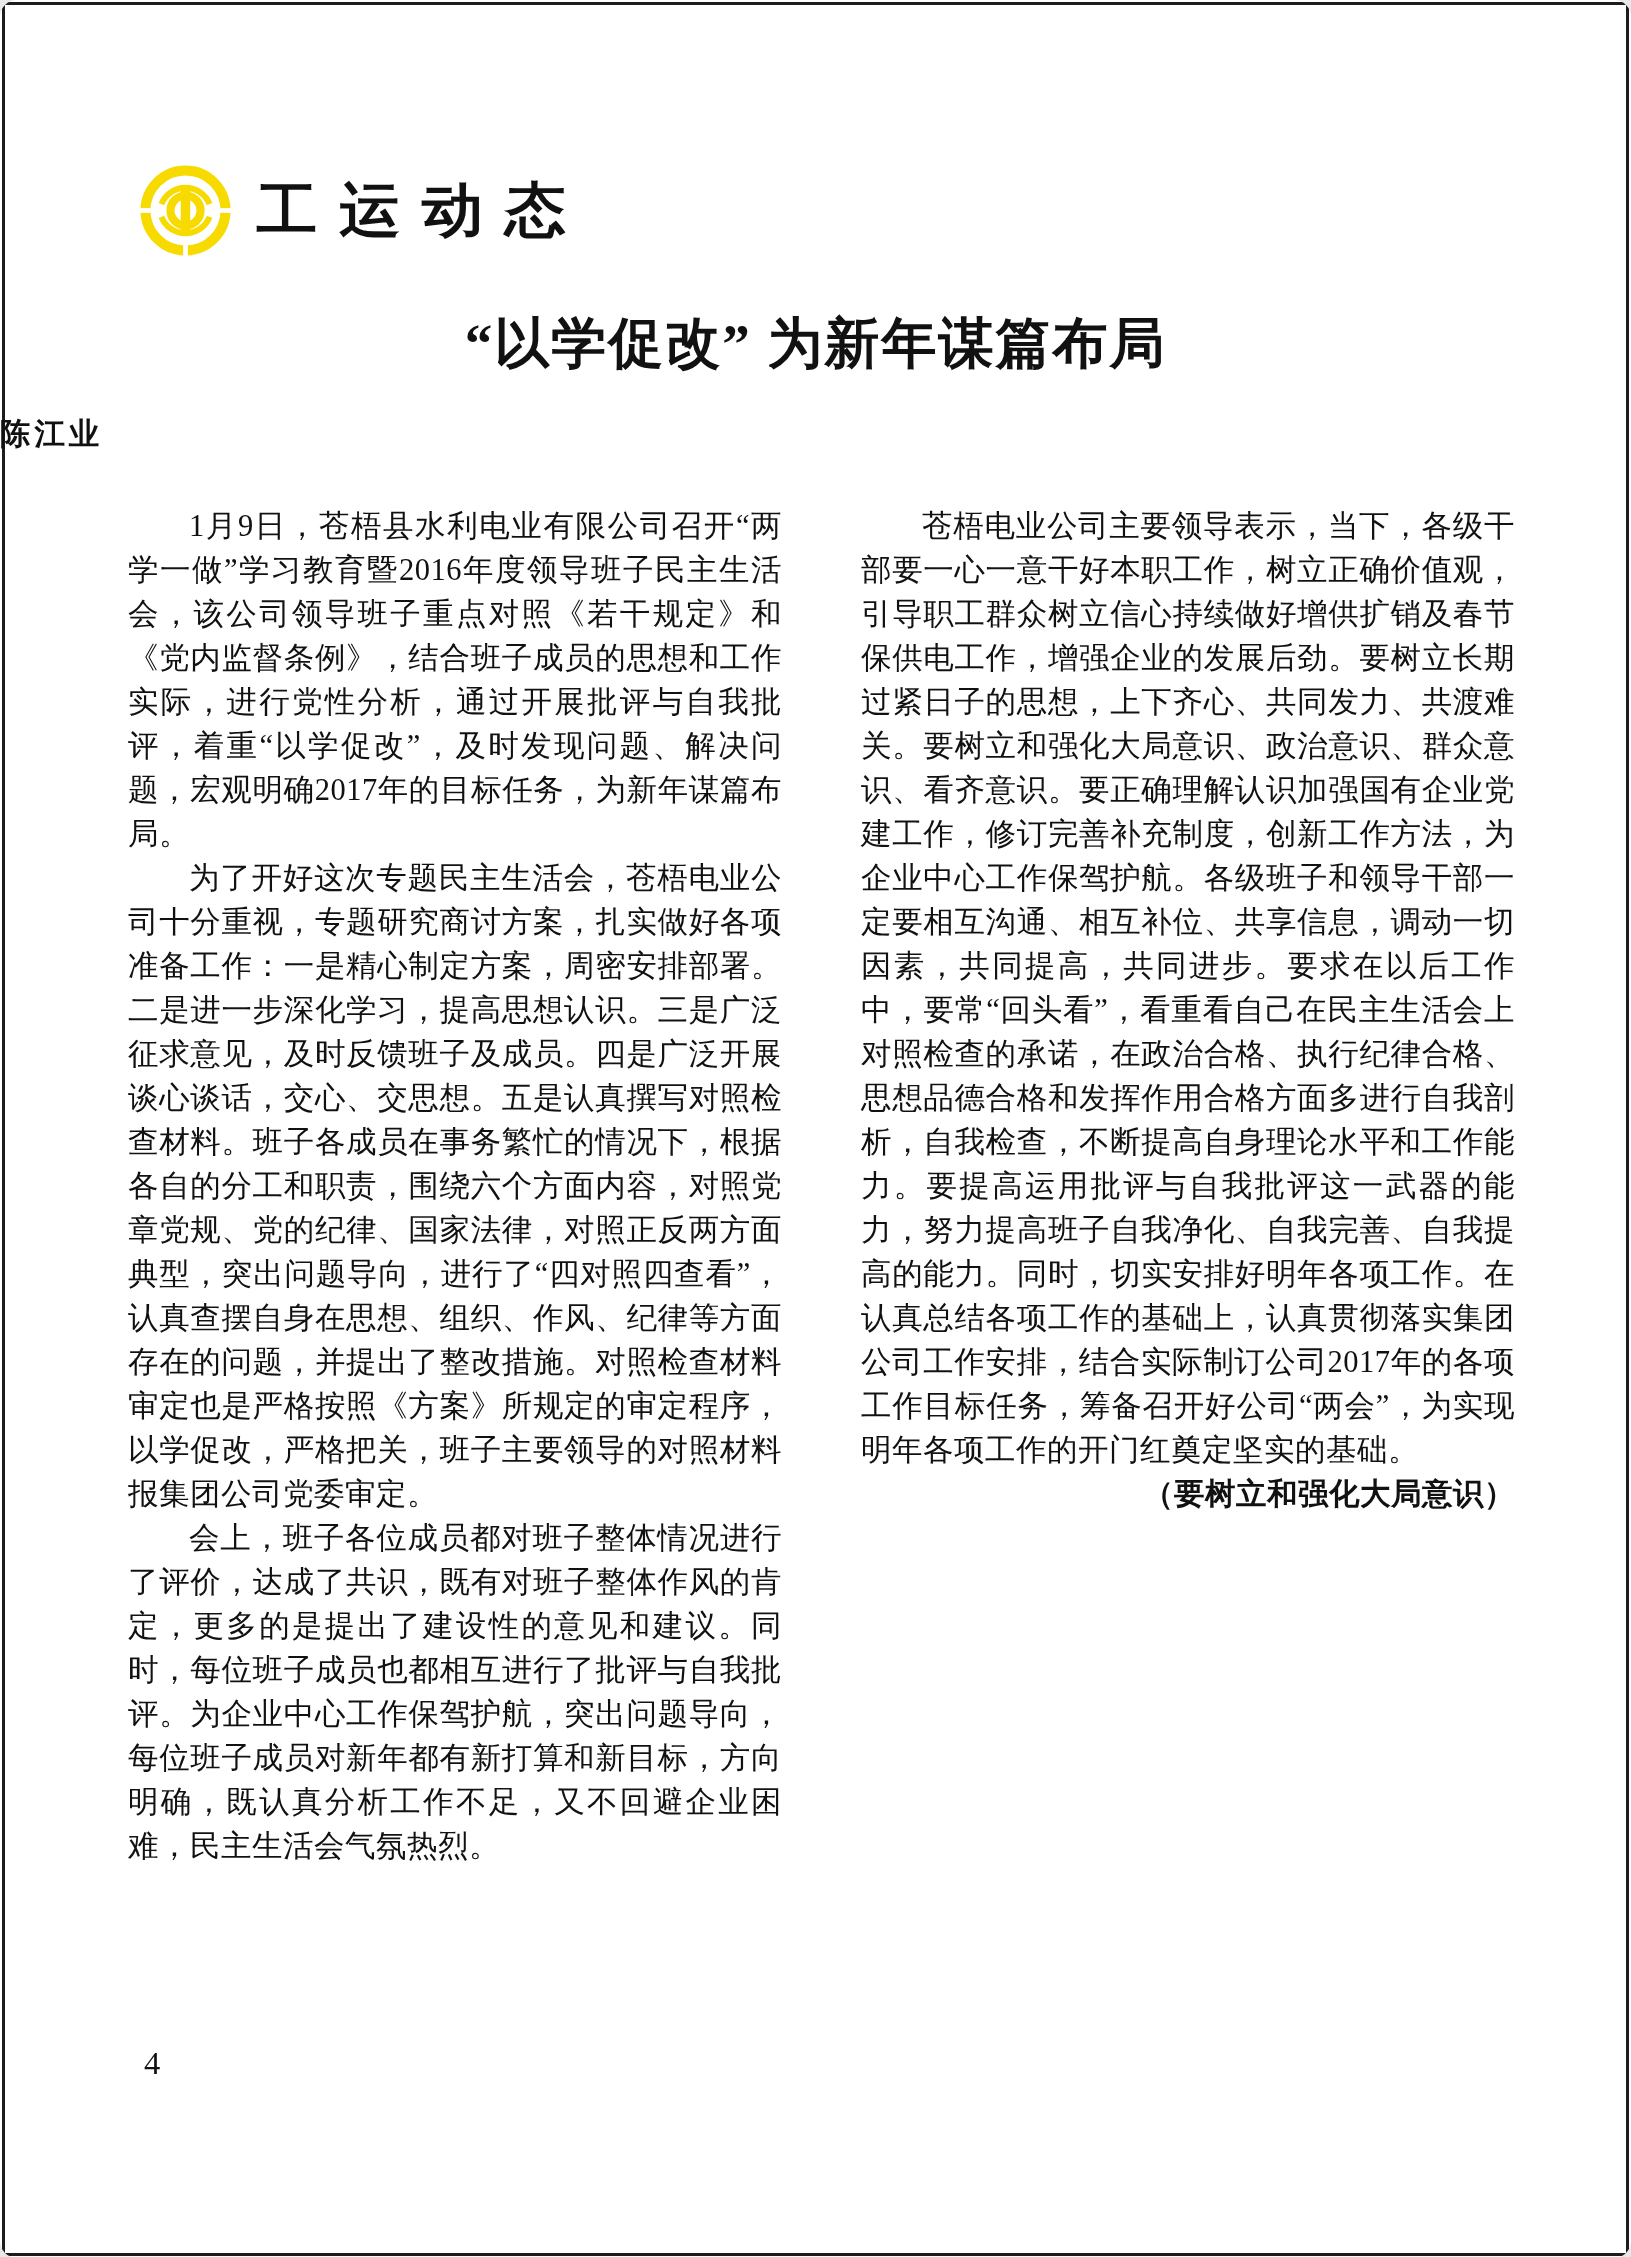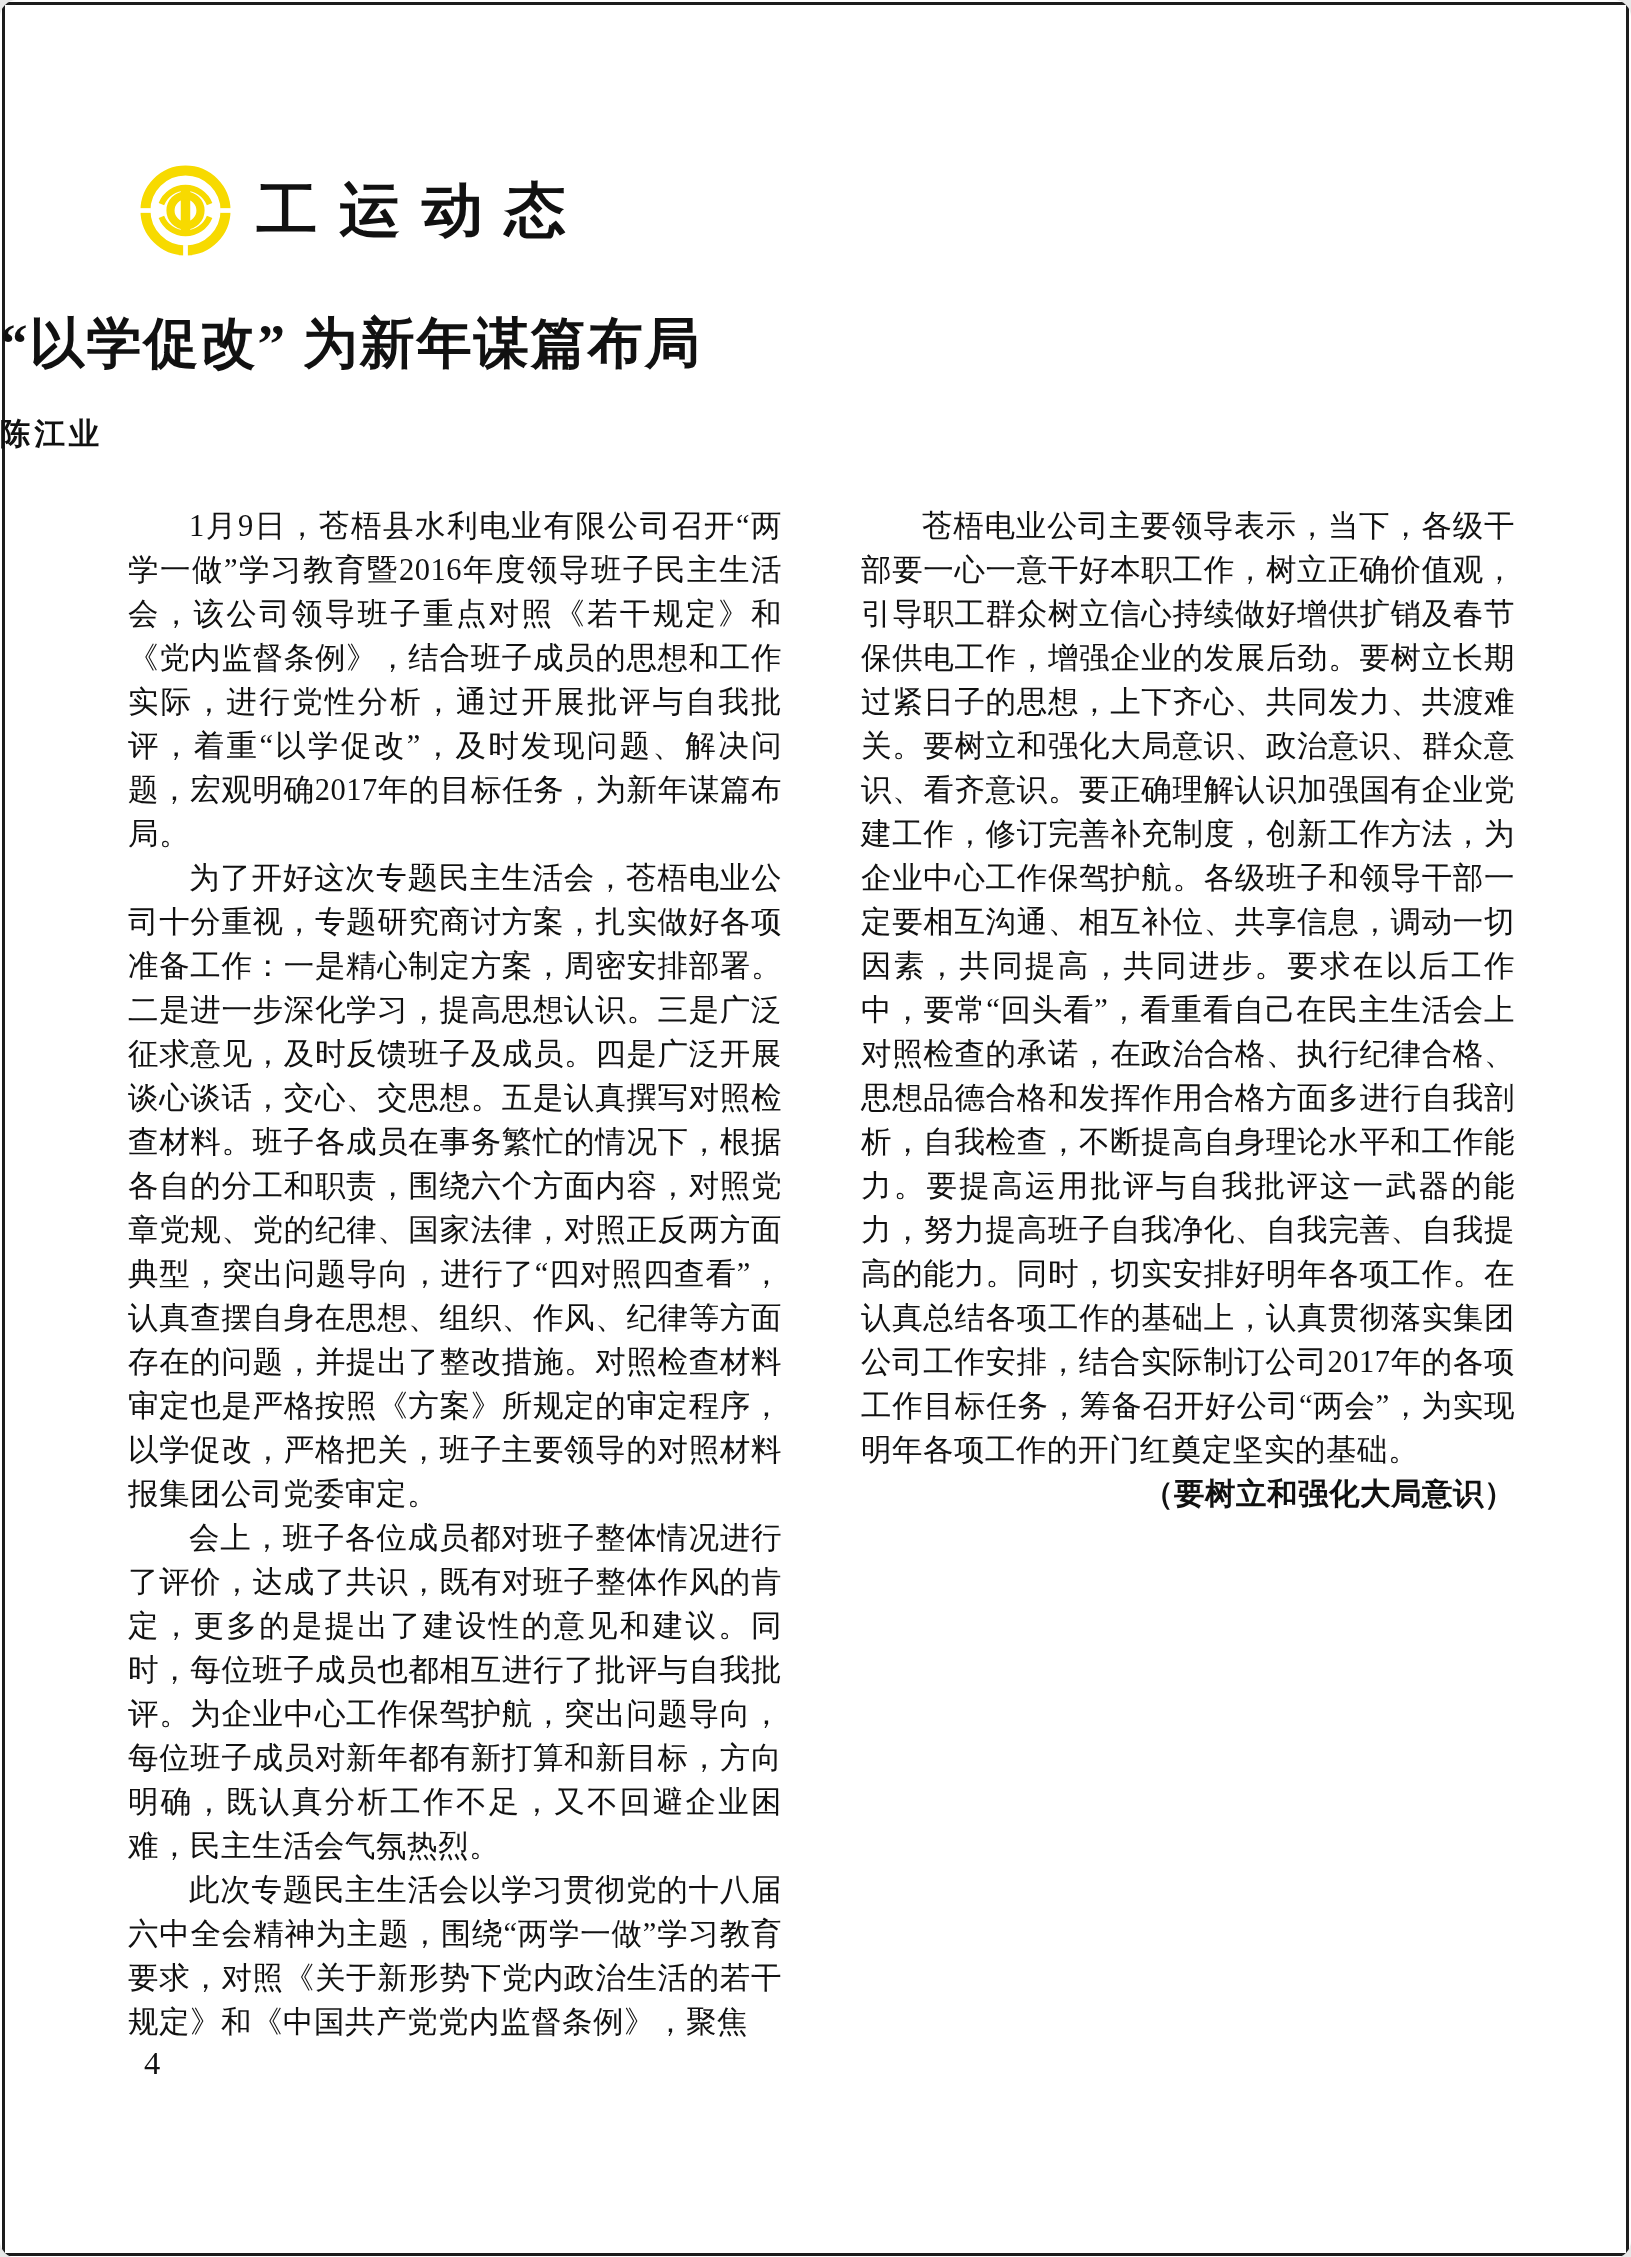--- a/index.html
+++ b/index.html
@@ -41,20 +41,21 @@
     font-weight: 900;
     letter-spacing: 21.7px;
     white-space: nowrap;
     transform: scaleY(0.96);
   }
   .article-title {
     position: absolute;
     left: 0;
     right: 0;
     top: 307px;
+    text-align: center;
     font-size: 55px;
     font-weight: 900;
     letter-spacing: 2px;
   }
   .author {
     position: absolute;
     left: 0;
     right: 0;
     top: 414px;
     font-size: 30.5px;
@@ -125,21 +126,20 @@
 
   <div class="article-title">“以学促改” 为新年谋篇布局</div>
 
   <div class="author">陈江业</div>
 
   <div class="body-columns">
     <div class="column">
       <p class="indent">1月9日，苍梧县水利电业有限公司召开“两学一做”学习教育暨2016年度领导班子民主生活会，该公司领导班子重点对照《若干规定》和《党内监督条例》，结合班子成员的思想和工作实际，进行党性分析，通过开展批评与自我批评，着重“以学促改”，及时发现问题、解决问题，宏观明确2017年的目标任务，为新年谋篇布局。</p>
       <p class="indent">为了开好这次专题民主生活会，苍梧电业公司十分重视，专题研究商讨方案，扎实做好各项准备工作：一是精心制定方案，周密安排部署。二是进一步深化学习，提高思想认识。三是广泛征求意见，及时反馈班子及成员。四是广泛开展谈心谈话，交心、交思想。五是认真撰写对照检查材料。班子各成员在事务繁忙的情况下，根据各自的分工和职责，围绕六个方面内容，对照党章党规、党的纪律、国家法律，对照正反两方面典型，突出问题导向，进行了“四对照四查看”，认真查摆自身在思想、组织、作风、纪律等方面存在的问题，并提出了整改措施。对照检查材料审定也是严格按照《方案》所规定的审定程序，以学促改，严格把关，班子主要领导的对照材料报集团公司党委审定。</p>
       <p class="indent">会上，班子各位成员都对班子整体情况进行了评价，达成了共识，既有对班子整体作风的肯定，更多的是提出了建设性的意见和建议。同时，每位班子成员也都相互进行了批评与自我批评。为企业中心工作保驾护航，突出问题导向，每位班子成员对新年都有新打算和新目标，方向明确，既认真分析工作不足，又不回避企业困难，民主生活会气氛热烈。</p>
-      <p class="indent">此次专题民主生活会以学习贯彻党的十八届六中全会精神为主题，围绕“两学一做”学习教育要求，对照《关于新形势下党内政治生活的若干规定》和《中国共产党党内监督条例》，聚焦</p>
     </div>
     <div class="column">
       <p class="indent">苍梧电业公司主要领导表示，当下，各级干部要一心一意干好本职工作，树立正确价值观，引导职工群众树立信心持续做好增供扩销及春节保供电工作，增强企业的发展后劲。要树立长期过紧日子的思想，上下齐心、共同发力、共渡难关。要树立和强化大局意识、政治意识、群众意识、看齐意识。要正确理解认识加强国有企业党建工作，修订完善补充制度，创新工作方法，为企业中心工作保驾护航。各级班子和领导干部一定要相互沟通、相互补位、共享信息，调动一切因素，共同提高，共同进步。要求在以后工作中，要常“回头看”，看重看自己在民主生活会上对照检查的承诺，在政治合格、执行纪律合格、思想品德合格和发挥作用合格方面多进行自我剖析，自我检查，不断提高自身理论水平和工作能力。要提高运用批评与自我批评这一武器的能力，努力提高班子自我净化、自我完善、自我提高的能力。同时，切实安排好明年各项工作。在认真总结各项工作的基础上，认真贯彻落实集团公司工作安排，结合实际制订公司2017年的各项工作目标任务，筹备召开好公司“两会”，为实现明年各项工作的开门红奠定坚实的基础。</p>
       <p class="attribution">（要树立和强化大局意识）</p>
     </div>
   </div>
 
   <div class="page-number">4</div>
 </div>
 

